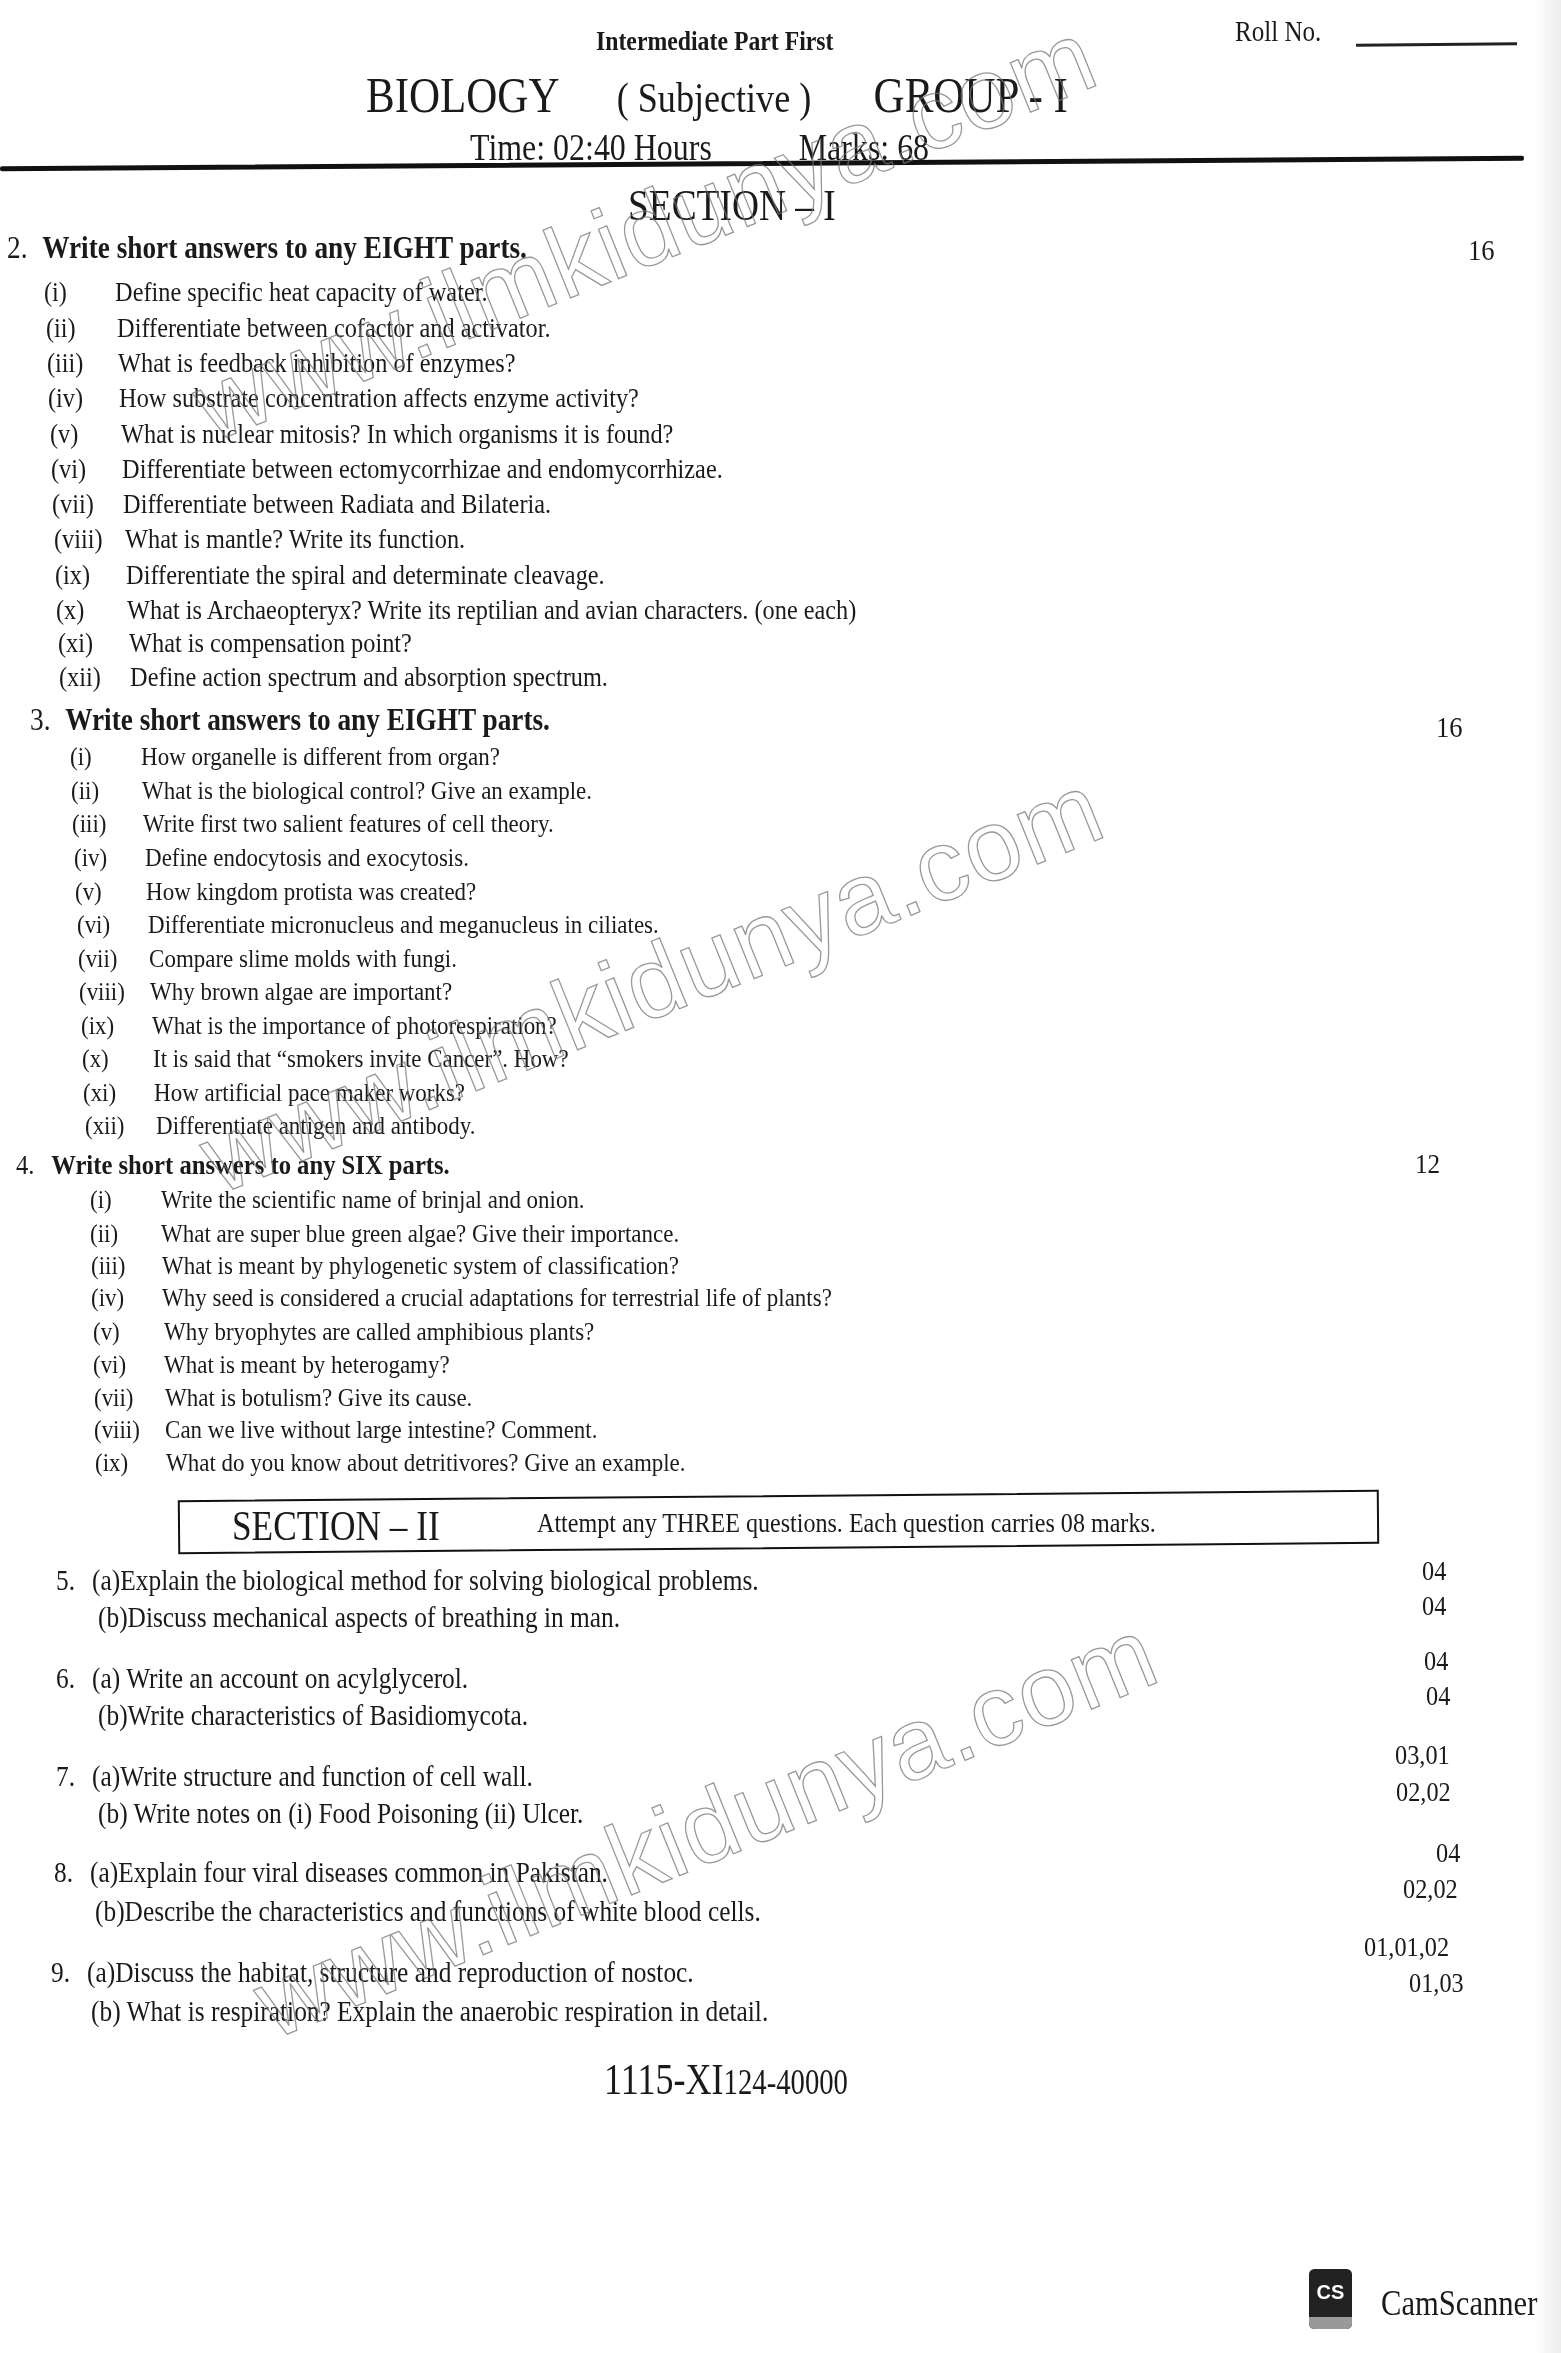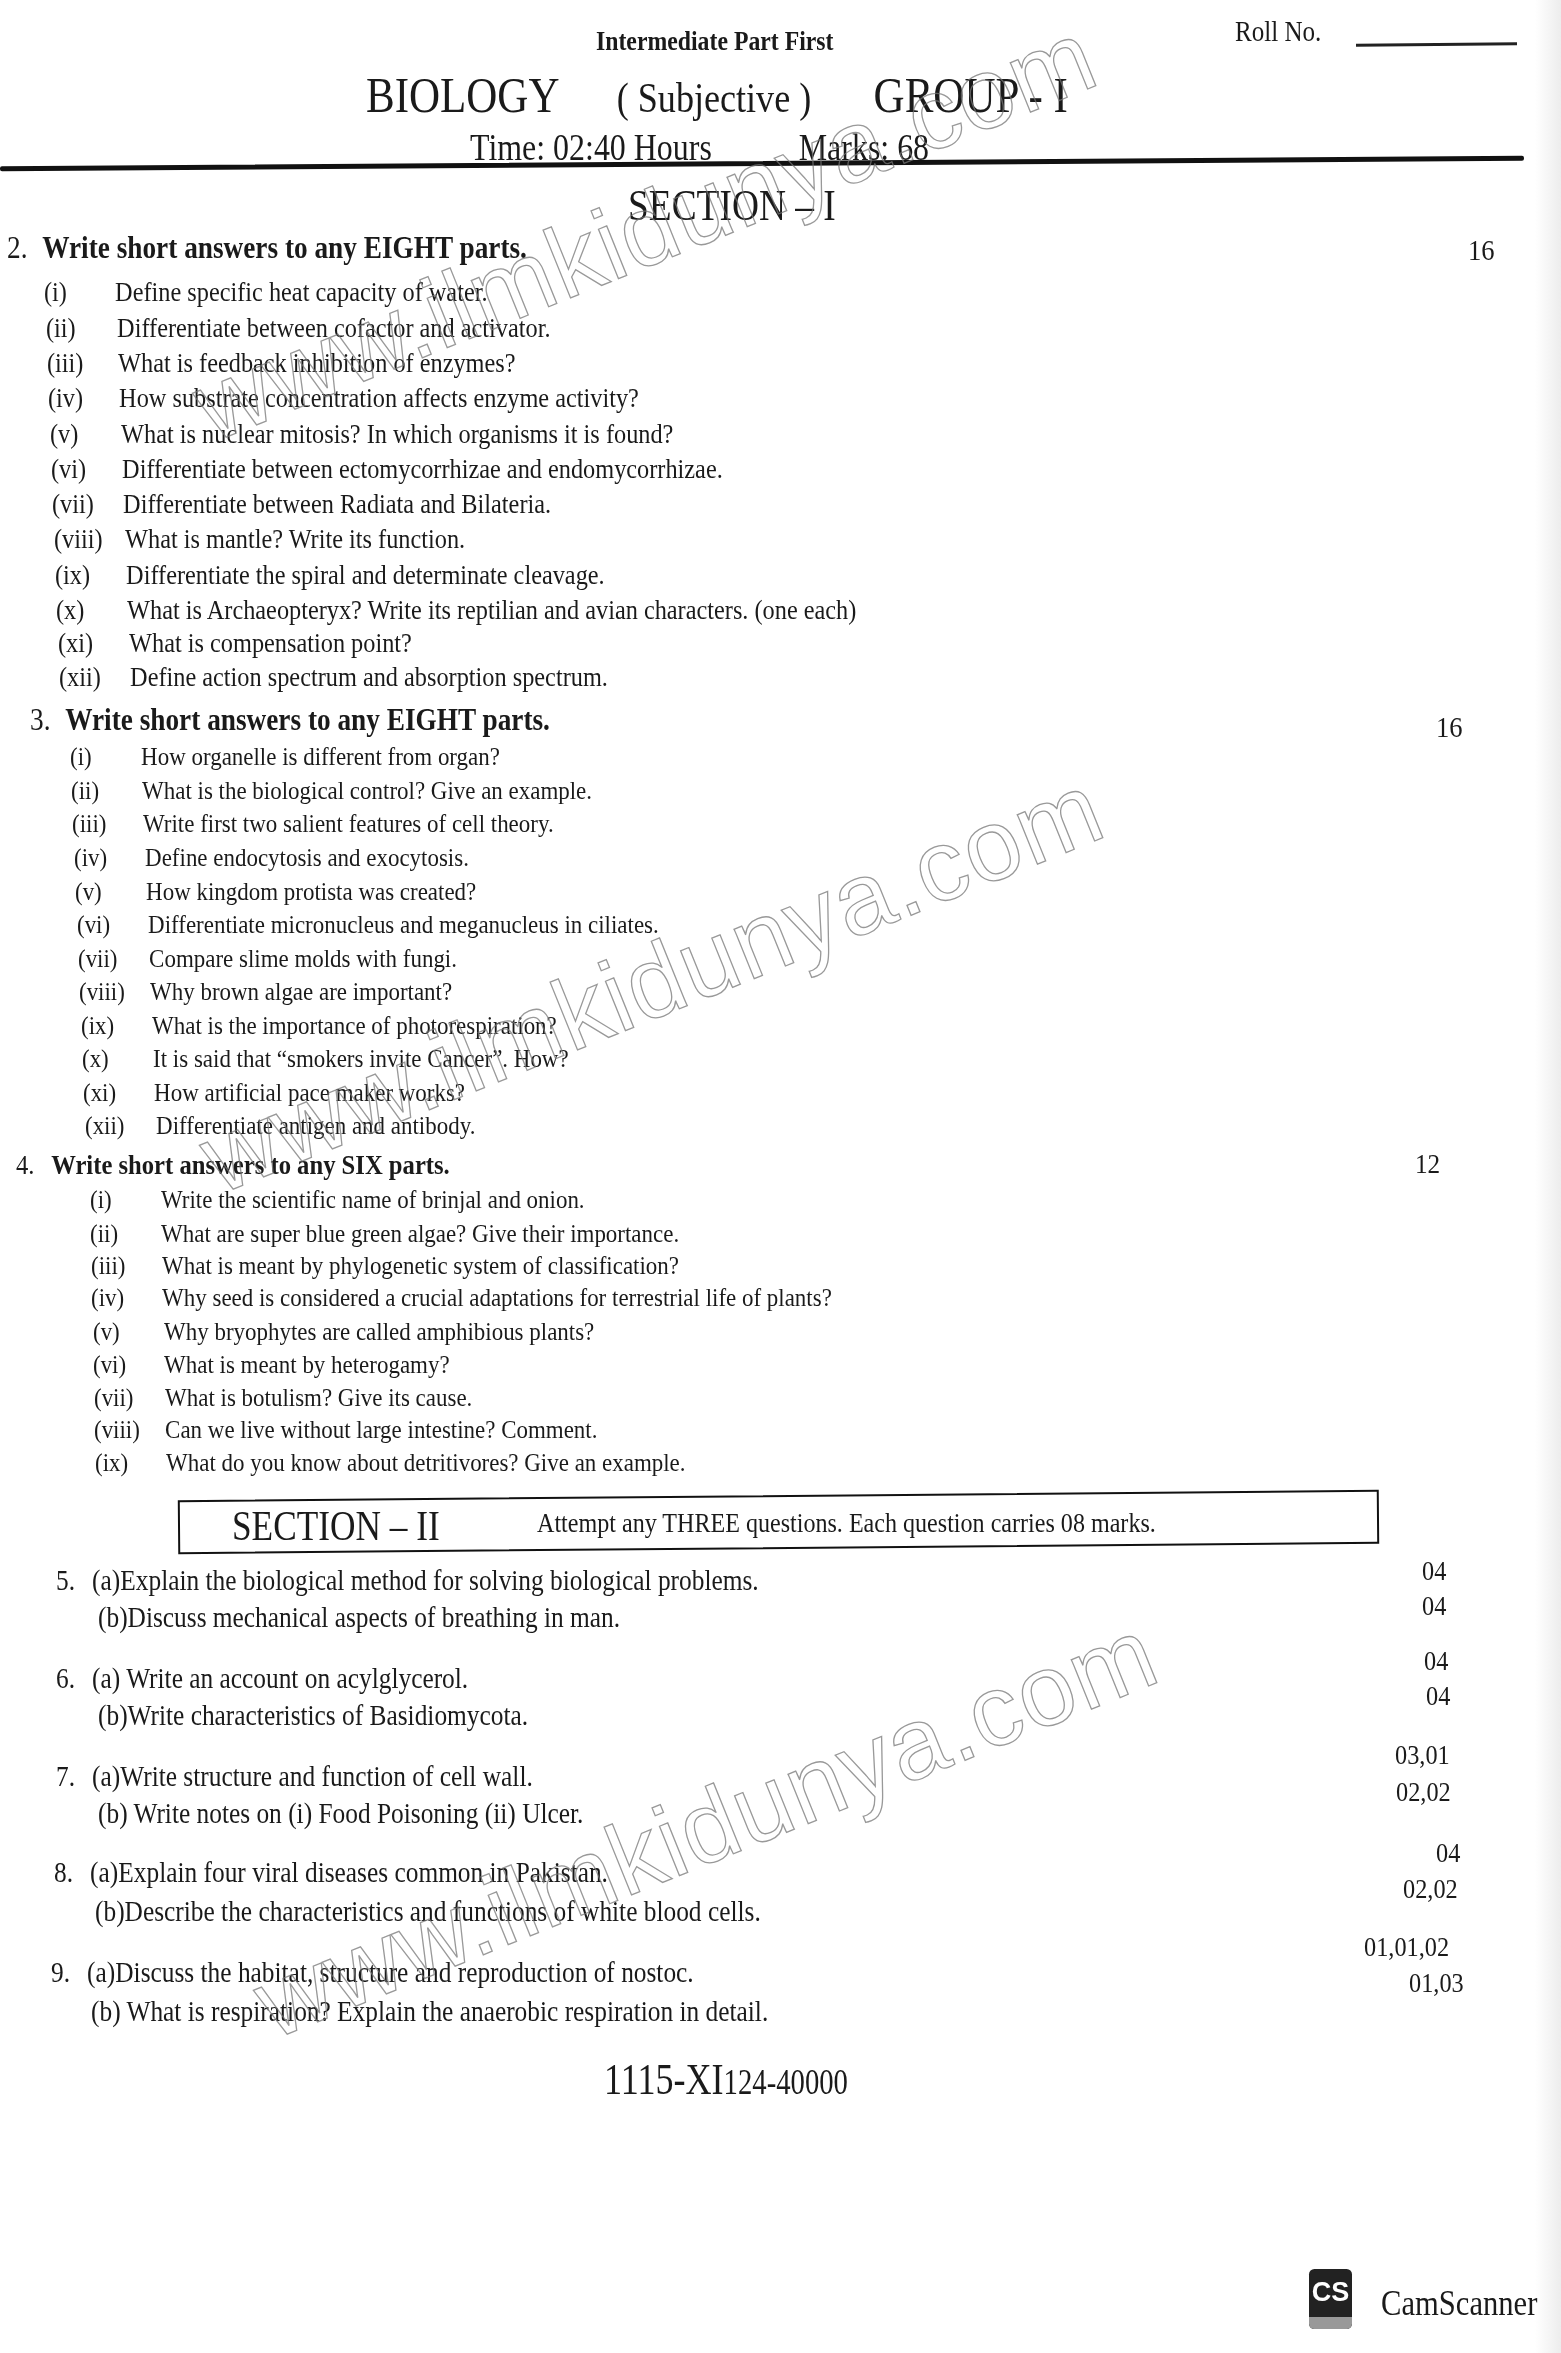--- a/index.html
+++ b/index.html
@@ -45,21 +45,21 @@
   .code small { font-size: 35px; }
 
   .watermark {
     font-family: "Liberation Sans", "DejaVu Sans", sans-serif; font-size: 101px;
     color: transparent; -webkit-text-stroke: 1.3px #777; white-space: nowrap;
     transform: rotate(-22deg); transform-origin: left bottom; opacity: 0.75; letter-spacing: 1.3px;
   }
   .cs-logo {
     left: 1309px; top: 2269px; width: 43px; height: 60px; background: #222; border-radius: 5.4px;
     color: #fff; font-family: "Liberation Sans", "DejaVu Sans", sans-serif; font-weight: bold;
-    font-size: 27px; text-align: center; line-height: 47px; overflow: hidden;
+    font-size: 20px; text-align: center; line-height: 47px; overflow: hidden;
   }
   .cs-logo::after { content: ""; position: absolute; left: 0; bottom: 0; width: 100%; height: 12px; background: #999; }
   .cs-text { left: 1381px; top: 2282px; font-size: 36px; transform: scaleX(0.85); transform-origin: left; white-space: nowrap; }
 </style>
 </head>
 <body>
 
 <div class="edge-shadow"></div>
 
 <div class="abs intermediate">Intermediate Part First</div>

